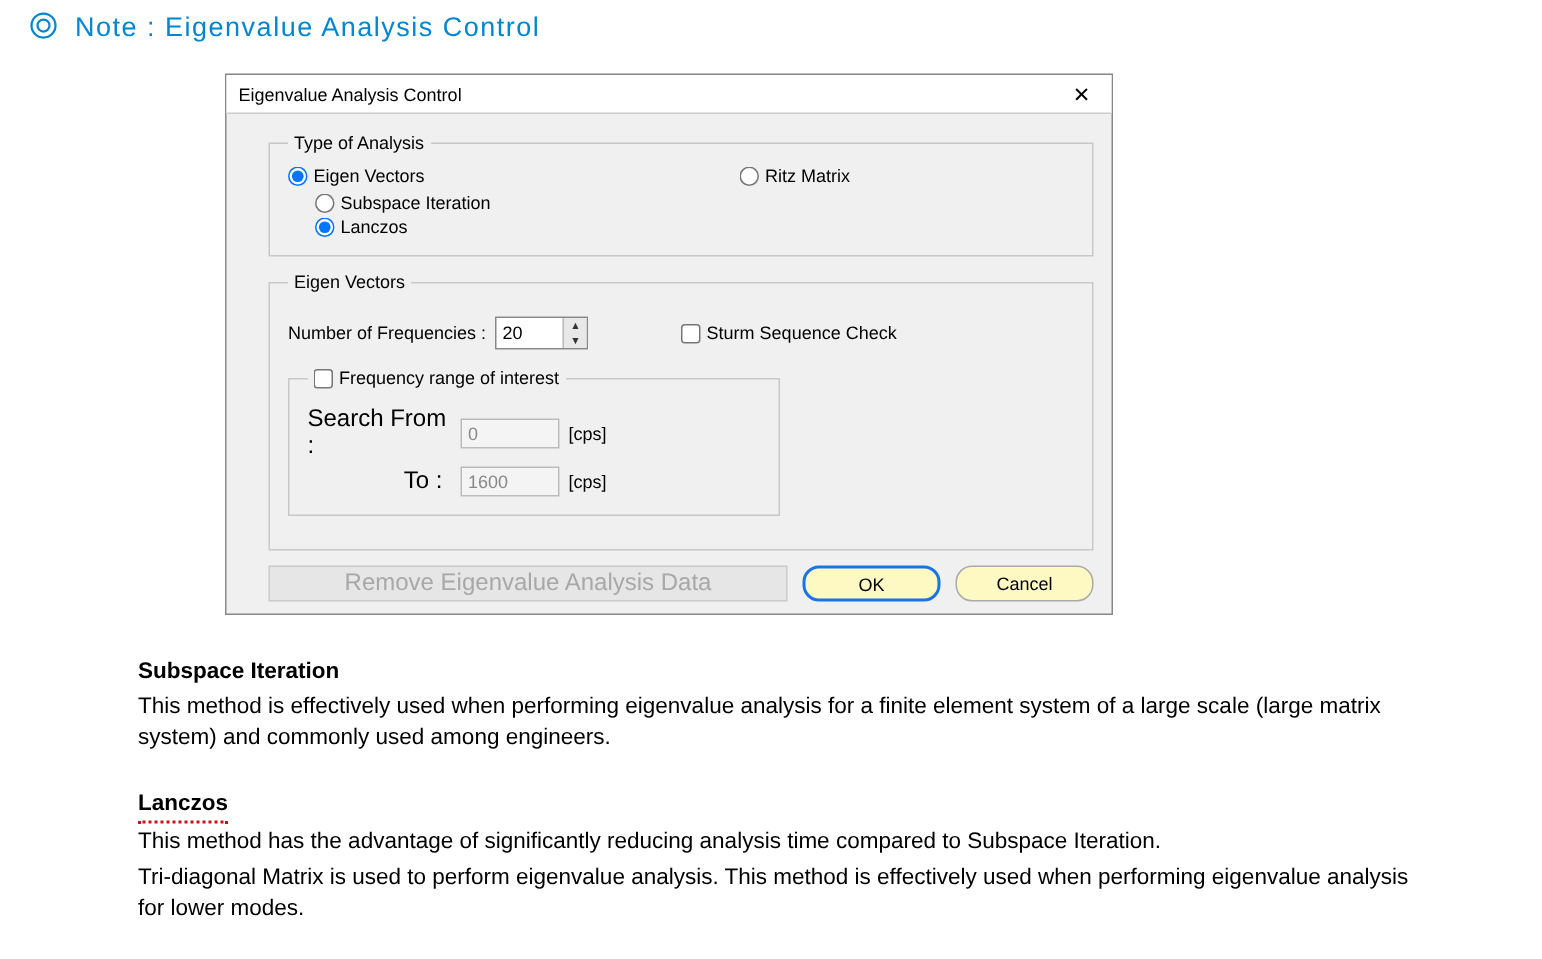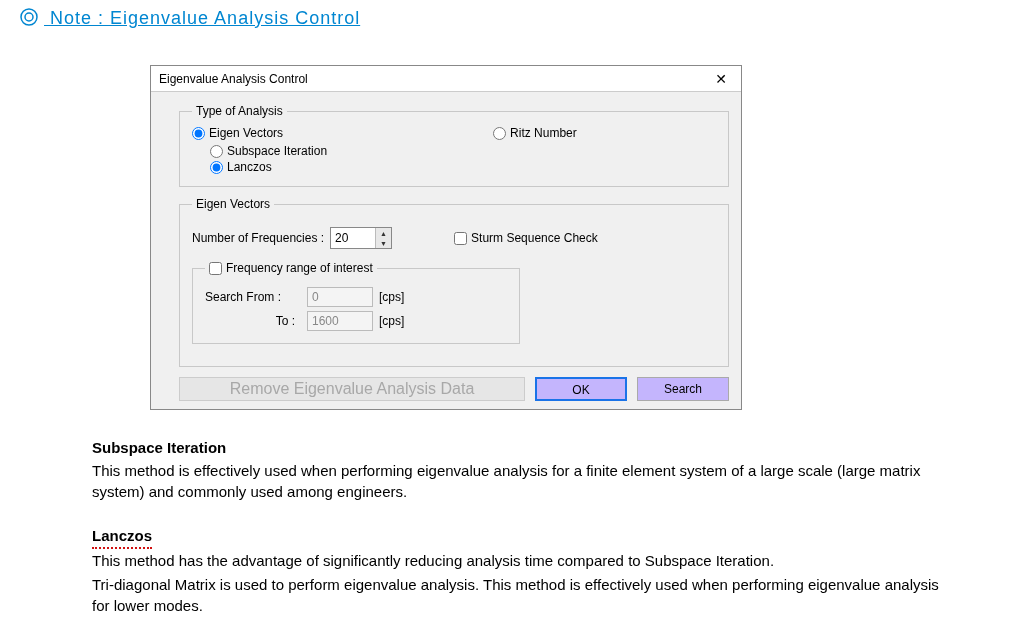--- a/index.html
+++ b/index.html
@@ -8,23 +8,22 @@
     font-size: 13px;
     margin: 0;
     padding: 8px 20px 20px 20px;
     color: #000;
     background: #fff;
   }
   .note-header {
     color: #0086d1;
     font-size: 18px;
     font-weight: 400;
-    margin-bottom: 34px;
+    margin-bottom: 18px;
     letter-spacing: 1px;
-    text-decoration: underline;
   }
   .bullseye {
     display: inline-block;
     vertical-align: middle;
     margin-right: 6px;
   }
   .dialog-wrap {
     margin-left: 130px;
   }
   .dialog {
@@ -123,21 +122,21 @@
   }
   .frange-row {
     display: flex;
     align-items: center;
     gap: 6px;
     margin-top: 4px;
   }
   .frange-label {
     width: 96px;
     text-align: left;
-    font-size: 12px;
+    font-size: 16px;
   }
   .frange-label.to { text-align: right; padding-right: 6px; }
   .frange-input {
     width: 66px;
     height: 20px;
     font-size: 12px;
     padding: 2px 4px;
     border: 1px solid #bbb;
     background: #f4f4f4;
     color: #888;
@@ -158,21 +157,22 @@
     font-size: 16px;
     text-align: center;
     line-height: 22px;
   }
   .ok-btn, .cancel-btn {
     width: 92px;
     height: 24px;
     font-size: 12px;
     text-align: center;
     line-height: 22px;
-    background: #c4b5fd;
+    background: #fef9c3;
+    border-radius: 11px;
   }
   .ok-btn { border: 2px solid #1a73e8; }
   .cancel-btn { border: 1px solid #aaa; }
   .explain {
     margin: 28px 60px 0 72px;
     font-size: 15px;
     line-height: 1.35;
   }
   .explain h3 {
     font-size: 15px;
@@ -213,21 +213,21 @@
 
     <fieldset>
       <legend>Type of Analysis</legend>
       <div class="radio-row">
         <label class="radio-item">
           <input type="radio" checked="" style="">
           <span>Eigen Vectors</span>
         </label>
         <label class="radio-item">
           <input type="radio" style="">
-          <span>Ritz Number</span>
+          <span>Ritz Matrix</span>
         </label>
       </div>
       <div class="sub-indent">
         <label class="radio-item">
           <input type="radio" style="">
           <span>Subspace Iteration</span>
         </label>
         <label class="radio-item" style="margin-top:2px;">
           <input type="radio" checked="" style="">
           <span>Lanczos</span>
@@ -269,21 +269,21 @@
           <span class="frange-label to">To :</span>
           <input class="frange-input" disabled="" value="1600" style="">
           <span class="unit">[cps]</span>
         </div>
       </fieldset>
     </fieldset>
 
     <div class="footer-row">
       <div class="remove-btn">Remove Eigenvalue Analysis Data</div>
       <div class="ok-btn">OK</div>
-      <div class="cancel-btn">Search</div>
+      <div class="cancel-btn">Cancel</div>
     </div>
 
   </div>
 </div>
 </div>
 
 <div class="explain">
   <h3>Subspace Iteration</h3>
   <p>This method is effectively used when performing eigenvalue analysis for a finite element system of a large scale (large matrix system) and commonly used among engineers.</p>
   <span class="lz">Lanczos</span>

